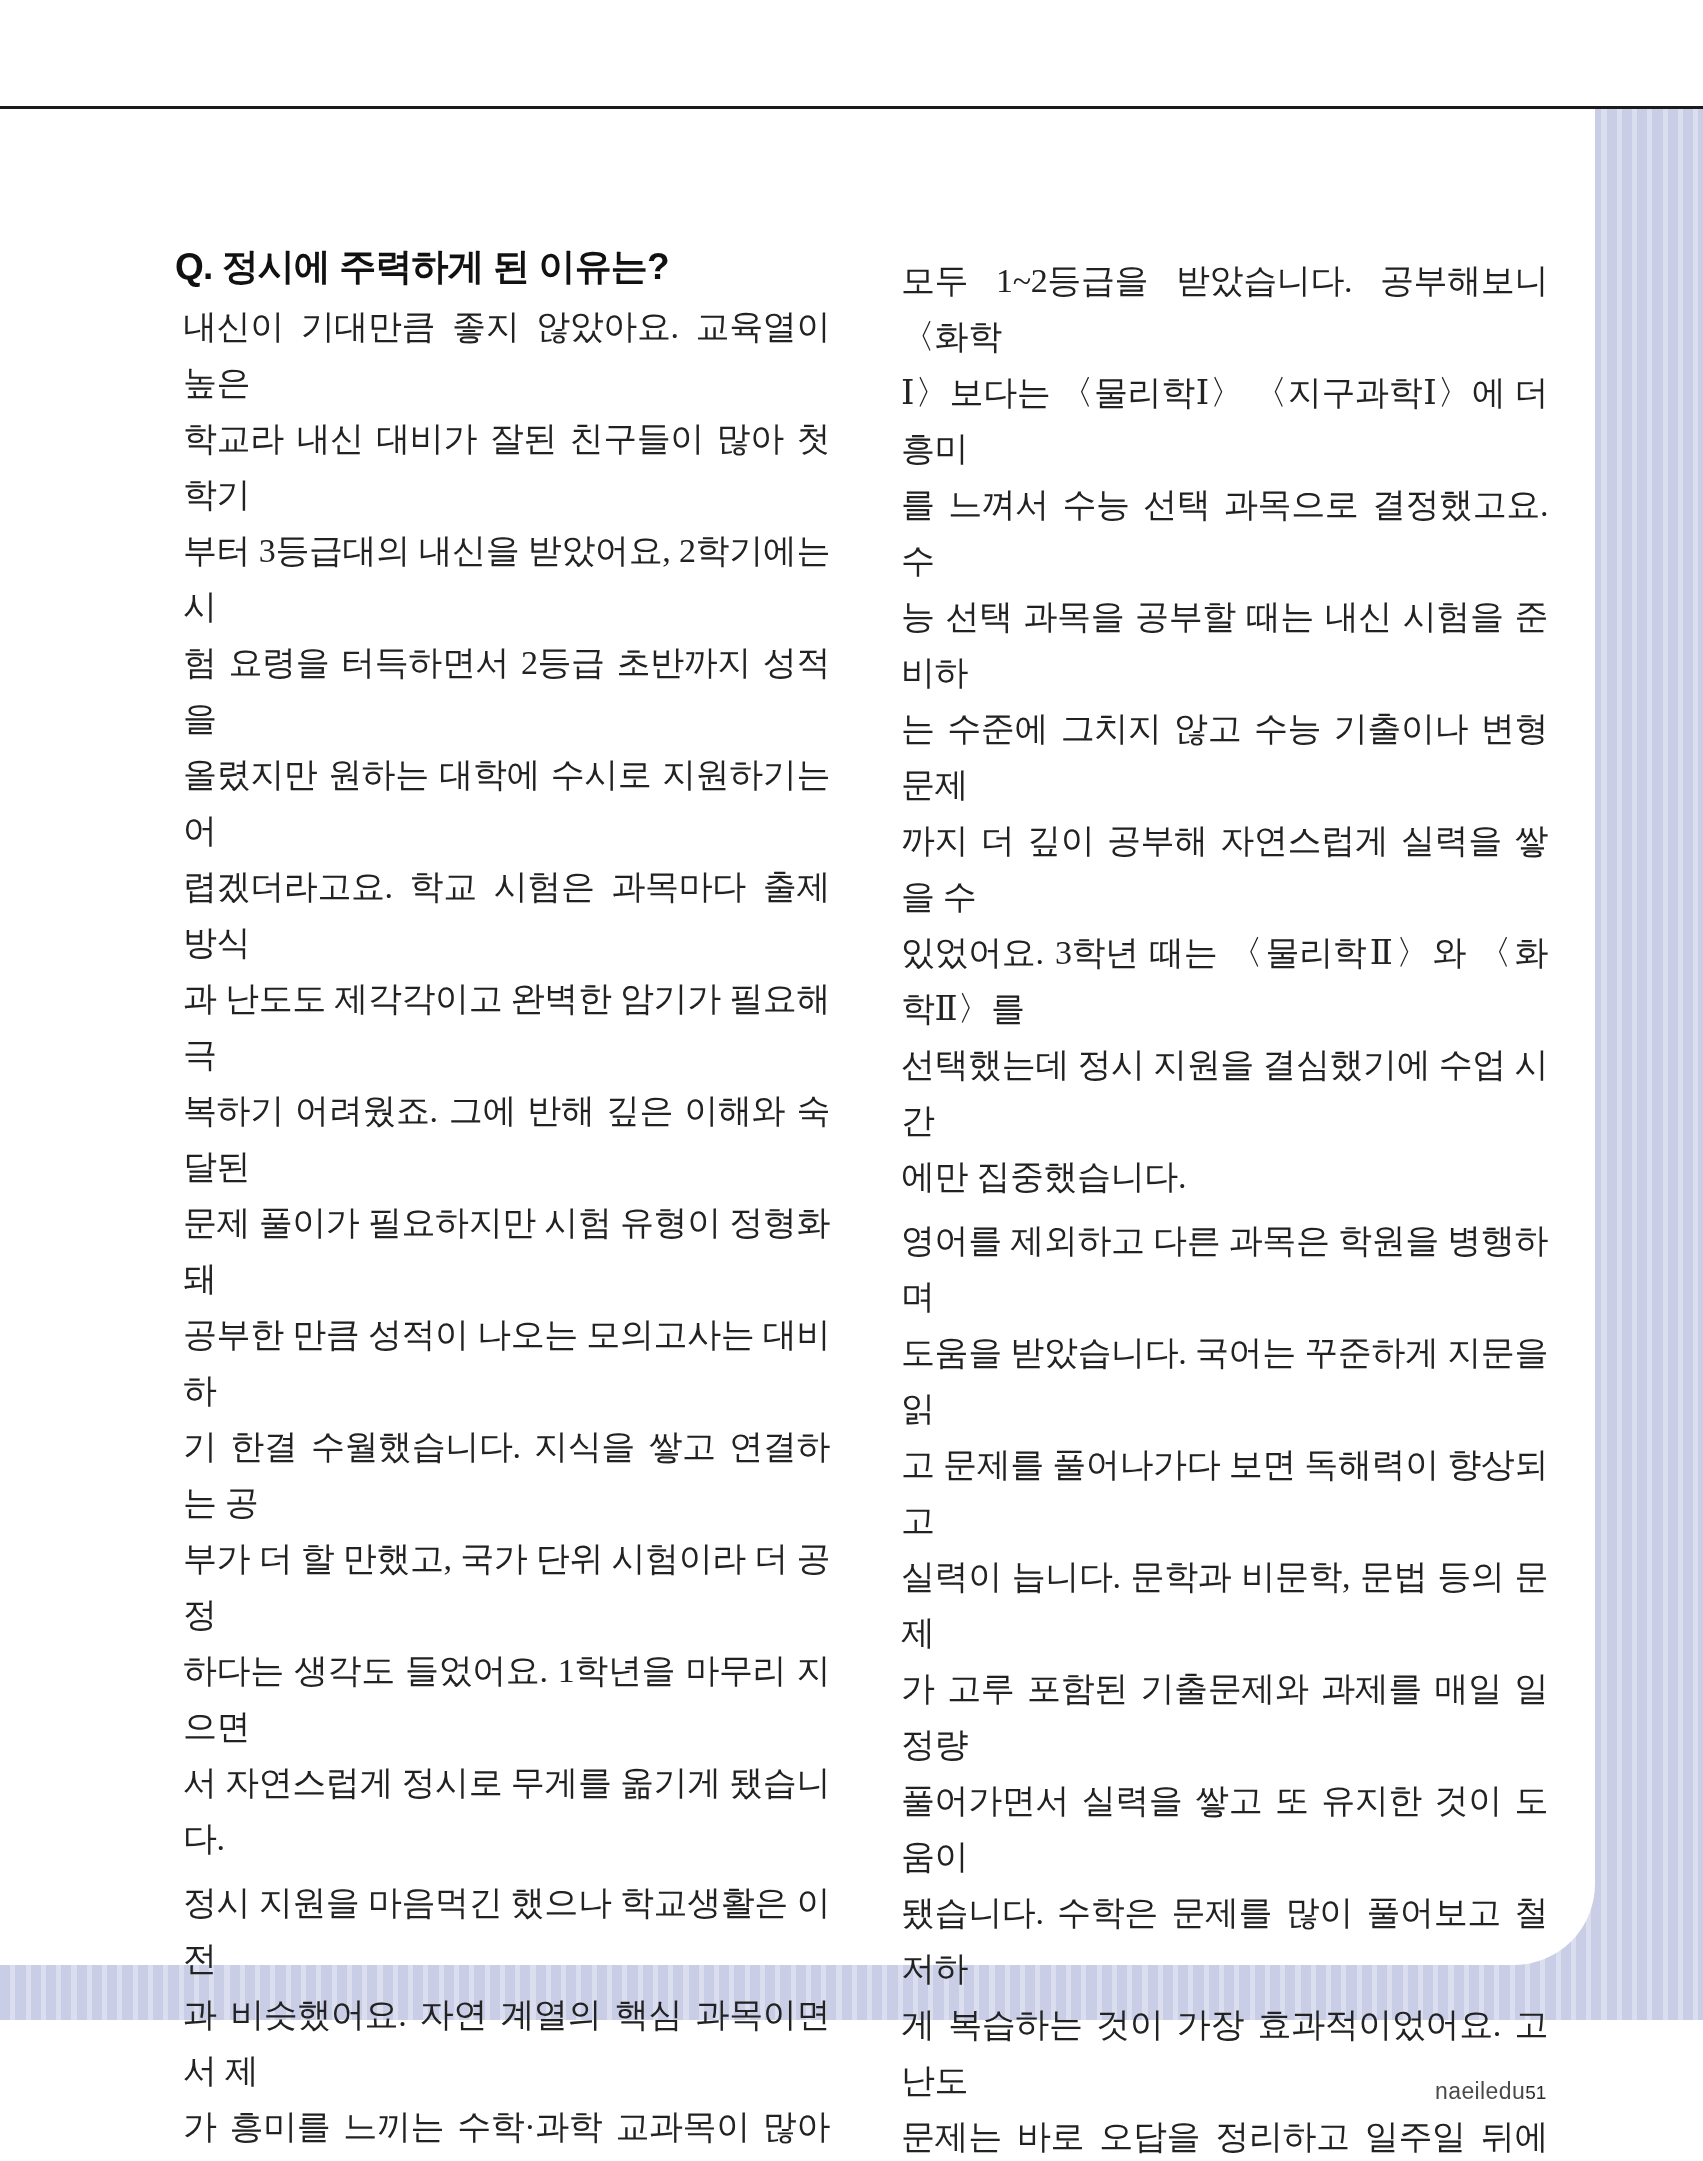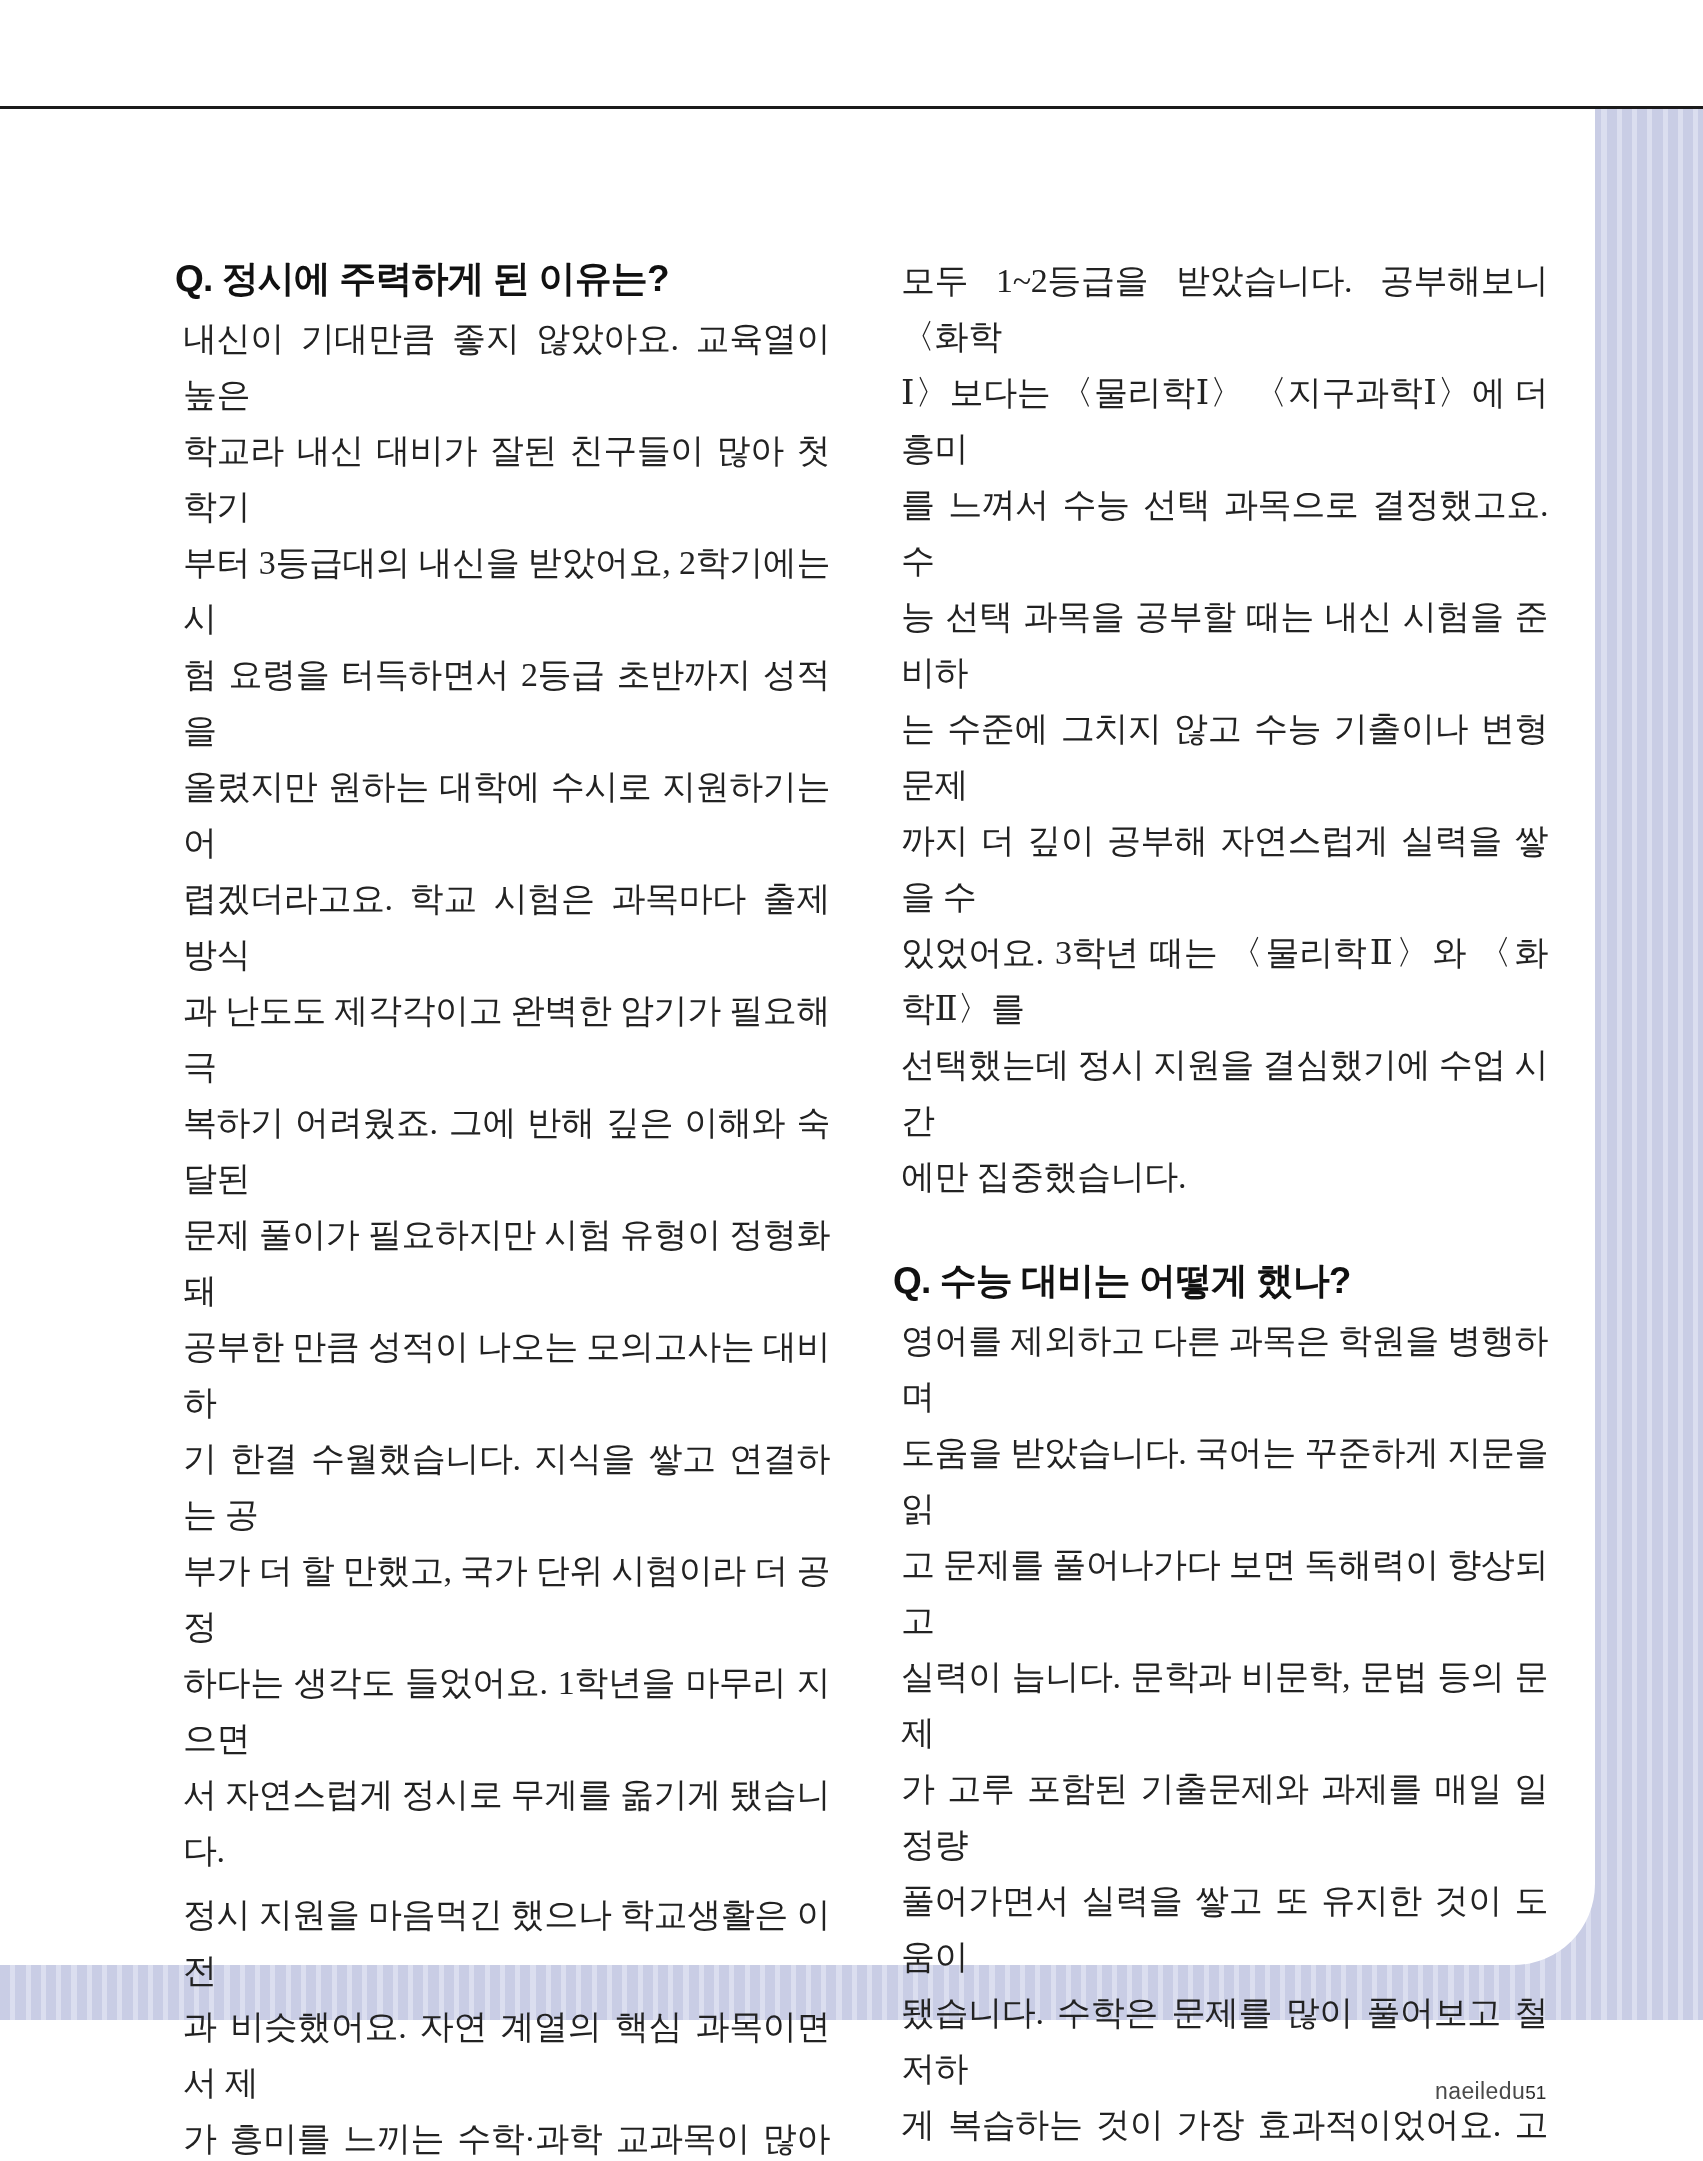--- a/index.html
+++ b/index.html
@@ -42,21 +42,21 @@
   .col {
     position: absolute;
     top: 245px;
     width: 663px;
     z-index: 4;
     color: var(--body-color, #222222);
   }
   .col-left  { left: 175px; }
   .col-right { left: 893px; }
   .col h2 {
-    margin: 12px 0 11px 0;
+    margin: 0 0 11px 0;
     font-family: "Liberation Sans", "DejaVu Sans", sans-serif;
     font-weight: 700;
     font-size: 37px;
     line-height: 43px;
     letter-spacing: -0.9px;
     color: var(--heading-color, #111111);
   }
   .col h2.spaced { margin-top: 54px; }
   .col p {
     margin: 8px;
@@ -121,21 +121,20 @@
   <div class="col col-right">
     <p>모두 1~2등급을 받았습니다. 공부해보니 〈화학
 Ⅰ〉보다는 〈물리학Ⅰ〉 〈지구과학Ⅰ〉에 더 흥미
 를 느껴서 수능 선택 과목으로 결정했고요. 수
 능 선택 과목을 공부할 때는 내신 시험을 준비하
 는 수준에 그치지 않고 수능 기출이나 변형 문제
 까지 더 깊이 공부해 자연스럽게 실력을 쌓을 수
 있었어요. 3학년 때는 〈물리학Ⅱ〉와 〈화학Ⅱ〉를
 선택했는데 정시 지원을 결심했기에 수업 시간
 에만 집중했습니다.</p>
-    <h2 class="spaced">Q. 수능 대비는 어떻게 했나?</h2>
     <p>영어를 제외하고 다른 과목은 학원을 병행하며
 도움을 받았습니다. 국어는 꾸준하게 지문을 읽
 고 문제를 풀어나가다 보면 독해력이 향상되고
 실력이 늡니다. 문학과 비문학, 문법 등의 문제
 가 고루 포함된 기출문제와 과제를 매일 일정량
 풀어가면서 실력을 쌓고 또 유지한 것이 도움이
 됐습니다. 수학은 문제를 많이 풀어보고 철저하
 게 복습하는 것이 가장 효과적이었어요. 고난도
 문제는 바로 오답을 정리하고 일주일 뒤에 다시
 한번, 이주일 후에 또다시 오답만 모아 반복해서

